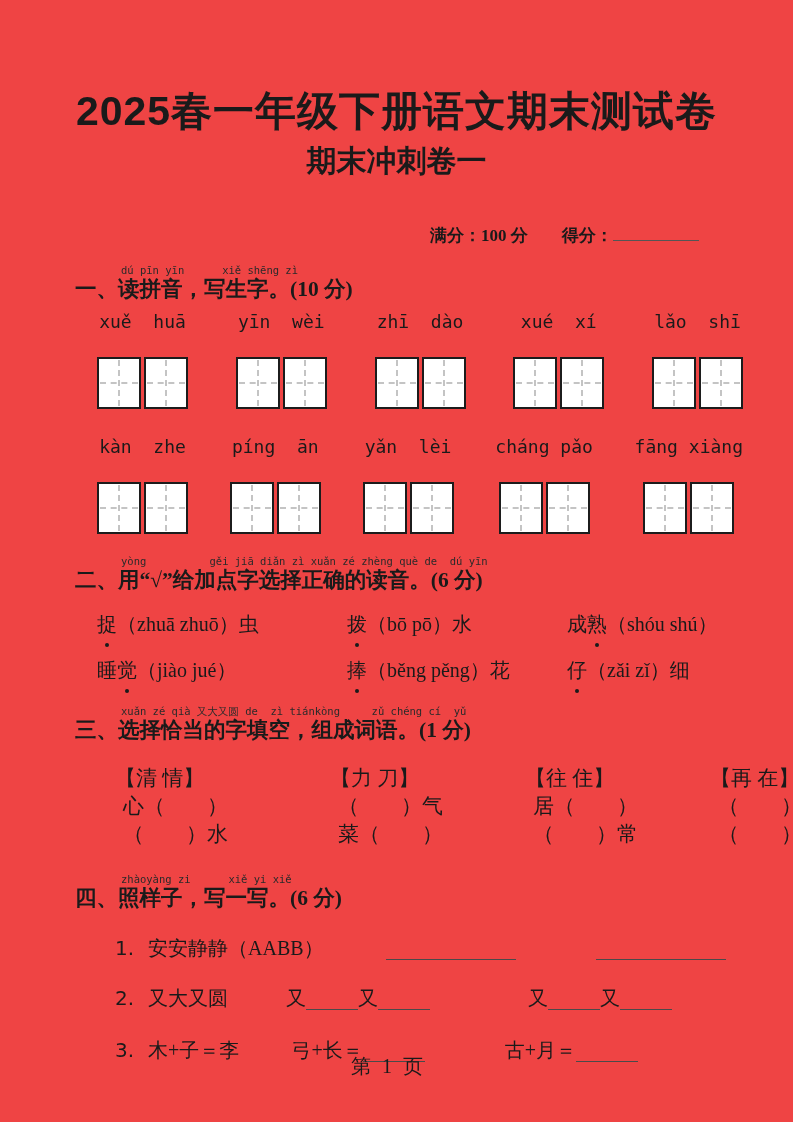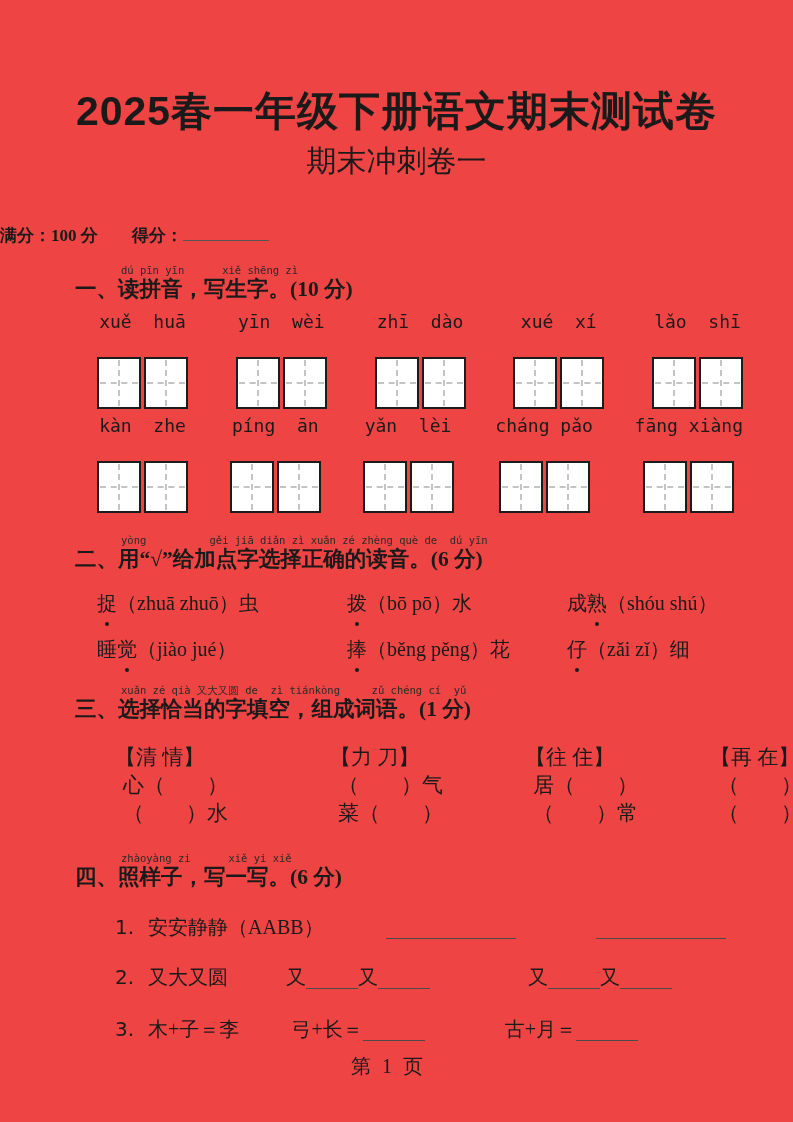--- a/index.html
+++ b/index.html
@@ -19,26 +19,27 @@
     text-align:center;
     font-family:"Liberation Sans", sans-serif;
     font-weight:900;
     font-size:41px;
     letter-spacing:1px;
     line-height:1.15;
   }
   .subtitle {
     text-align:center;
     font-family:"Liberation Sans", sans-serif;
-    font-weight:400;
+    font-weight:700;
     font-size:30px;
     margin-top:6px;
   }
   .score-line {
     margin-top:42px;
+    margin-left:430px;
     font-size:17px;
     font-weight:600;
     white-space:pre;
   }
   .score-blank {
     display:inline-block;
     width:86px; height:1em;
     border-bottom:1.5px solid #555;
     vertical-align:baseline;
   }
@@ -184,21 +185,21 @@
       </div>
       <div class="word-col">
         <div class="py">lǎo  shī</div>
         <div class="pair">
             <div class="tzg"></div>
             <div class="tzg"></div>
           </div>
       </div>
     </div>
 
-    <div class="word-row" style="margin-top:6px;">
+    <div class="word-row" style="margin-top:27px;">
       <div class="word-col">
         <div class="py">kàn  zhe</div>
         <div class="pair">
             <div class="tzg"></div>
             <div class="tzg"></div>
           </div>
       </div>
       <div class="word-col">
         <div class="py">píng  ān</div>
         <div class="pair">

